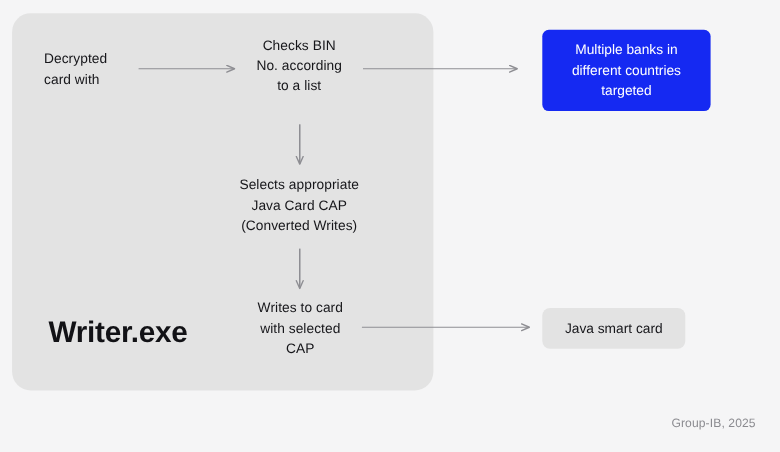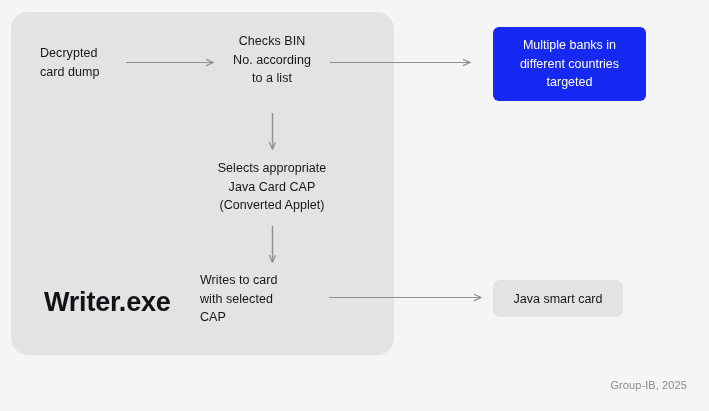--- a/index.html
+++ b/index.html
@@ -57,20 +57,21 @@
   .node-cap {
     left: 186px;
     top: 159px;
     width: 172px;
     text-align: center;
   }
   .node-write {
     left: 200px;
     top: 271px;
     width: 146px;
+    text-align: center;
   }
 
   
   .panel-label {
     position: absolute;
     left: 44px;
     top: 286px;
     font-size: 27px;
     line-height: 32px;
     font-weight: 700;
@@ -162,29 +163,29 @@
     <line x1="330" y1="62.5" x2="470" y2="62.5" stroke="#8e8e93" stroke-width="1.1" marker-end="url(#arrowhead)"></line>
 
     <line x1="272.5" y1="113" x2="272.5" y2="149" stroke="#8e8e93" stroke-width="1.4" marker-end="url(#arrowhead)"></line>
 
     <line x1="272.5" y1="226" x2="272.5" y2="262" stroke="#8e8e93" stroke-width="1.4" marker-end="url(#arrowhead)"></line>
 
     <line x1="329" y1="297.5" x2="481" y2="297.5" stroke="#8e8e93" stroke-width="1.1" marker-end="url(#arrowhead)"></line>
   </svg>
 
   <div class="node-text node-left">Decrypted
-card dump</div>
+card with</div>
 
   <div class="node-text node-bin">Checks BIN
 No. according
 to a list</div>
 
   <div class="node-text node-cap">Selects appropriate
 Java Card CAP
-(Converted Applet)</div>
+(Converted Writes)</div>
 
   <div class="node-text node-write">Writes to card
 with selected
 CAP</div>
 
   <div class="panel-label">Writer.exe</div>
 
   <div class="box-blue">
     <span class="box-text">Multiple banks in
 different countries

